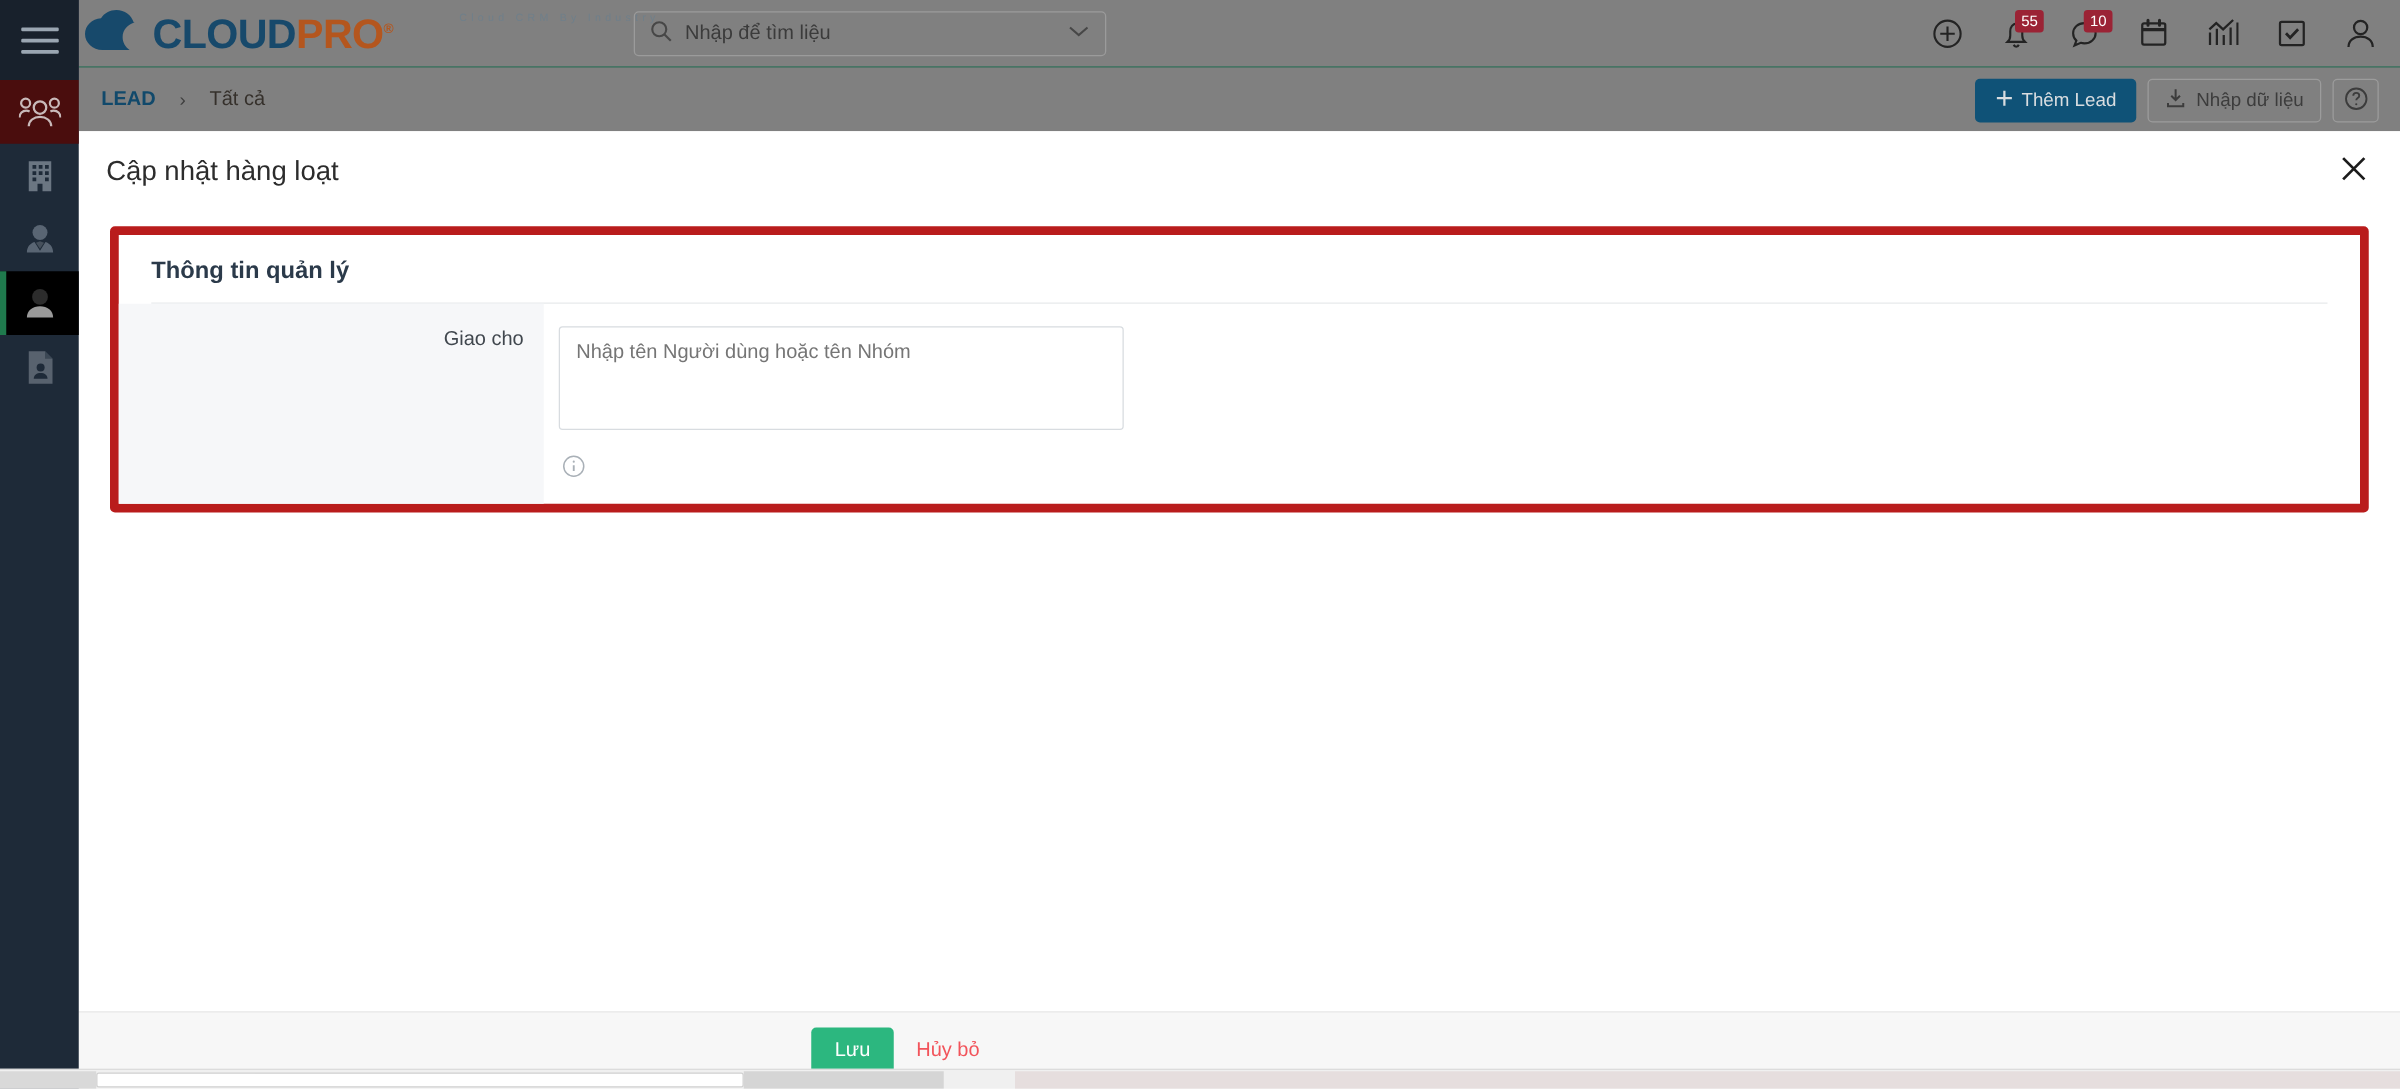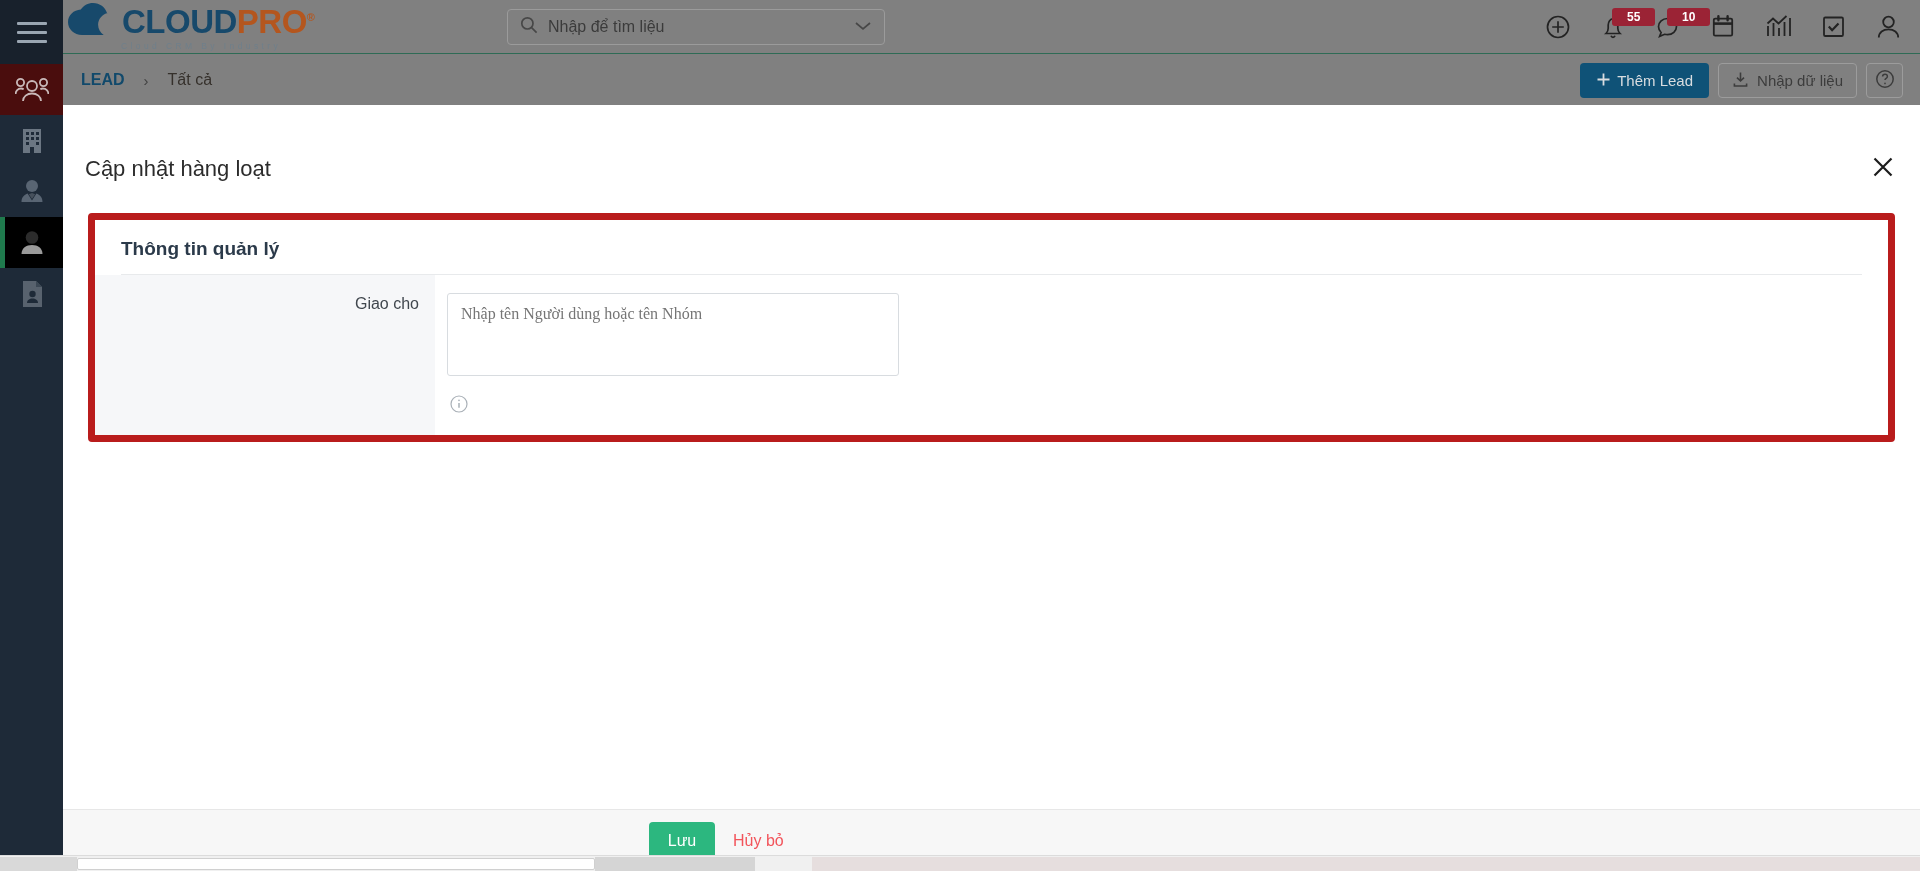--- a/index.html
+++ b/index.html
@@ -42,21 +42,21 @@
   }
 
   
   .topbar {
     position: absolute; left: 63px; top: 0;
     width: 1857px; height: 53px;
     background: #808080;
     display: flex; align-items: center;
     z-index: 2;
   }
-  .logo { margin-left: 5px; display: flex; flex-direction: column; line-height: 1; }
+  .logo { margin-left: 5px; display: flex; flex-direction: row; line-height: 1; }
   .logo-row { display: flex; align-items: center; }
   .logo-cloudicon { margin-right: 2px; }
   .logo-text { font-size: 33px; font-weight: 700; letter-spacing: -0.5px; }
   .logo-cloud { color: #17496b; }
   .logo-pro { color: #b4561e; }
   .logo-reg { color: #b4561e; font-size: 11px; vertical-align: super; }
   .logo-tag {
     color: #6f7f8a; font-size: 8.5px; letter-spacing: 3.4px;
     margin-top: 2px; margin-left: 53px;
   }
@@ -74,21 +74,21 @@
 
   .hdr-icons {
     position: absolute; right: 18px; top: 0;
     height: 53px; display: flex; align-items: center; gap: 27px;
   }
   .hdr-ico { position: relative; width: 28px; height: 28px; display:flex; align-items:center; justify-content:center; }
   .badge {
     position: absolute; top: -5px; left: 13px;
     background: #9b2335; color: #fff;
     font-size: 12px; line-height: 1;
-    padding: 3px 15px; border-radius: 3px; font-weight: 700;
+    padding: 3px 5px; border-radius: 3px; font-weight: 400;
   }
 
   
   .crumbbar {
     position: absolute; left: 63px; top: 53px;
     width: 1857px; height: 52px;
     background: #808080;
     border-top: 1px solid #2e6b55;
     display: flex; align-items: center;
     z-index: 2;
@@ -127,21 +127,20 @@
     position: absolute; left: 63px; top: 105px;
     width: 1857px; height: 766px;
     background: #ffffff;
     z-index: 3;
     display: flex; flex-direction: column;
   }
   .modal-head {
     height: 63px; flex: 0 0 63px;
     display: flex; align-items: center;
     padding: 0 22px 0 22px;
-    margin-top: 32px;
   }
   .modal-title { font-size: 22px; color: #2c2c2c; font-weight: 400; }
   .modal-close {
     margin-left: auto; width: 30px; height: 30px;
     display: flex; align-items: center; justify-content: center;
     cursor: pointer; background: none; border: none; padding: 0;
   }
 
   .modal-body {
     flex: 1 1 auto;
@@ -160,21 +159,21 @@
   .card-rule { height: 1px; background: #e8eaec; margin: 0 26px; }
 
   .form-row { display: flex; padding: 0; }
   .form-label-cell {
     width: 340px; min-height: 160px;
     background: #f6f7f9;
     display: flex; align-items: flex-start; justify-content: flex-end;
     padding: 20px 16px 0 0;
   }
   .form-label { font-size: 16px; color: #40474e; }
-  .form-field-cell { padding: 18px 0 0 12px; font-family: Liberation Serif, serif; }
+  .form-field-cell { padding: 18px 0 0 12px; }
   .textarea-box {
     width: 452px; height: 83px;
     border: 1px solid #d8dce0; border-radius: 3px;
     padding: 11px 13px;
     font-size: 16px; color: #9aa1a8;
     background: #fff;
     font-family: inherit;
     resize: none;
   }
   .info-wrap { padding: 15px 0 0 3px; }

